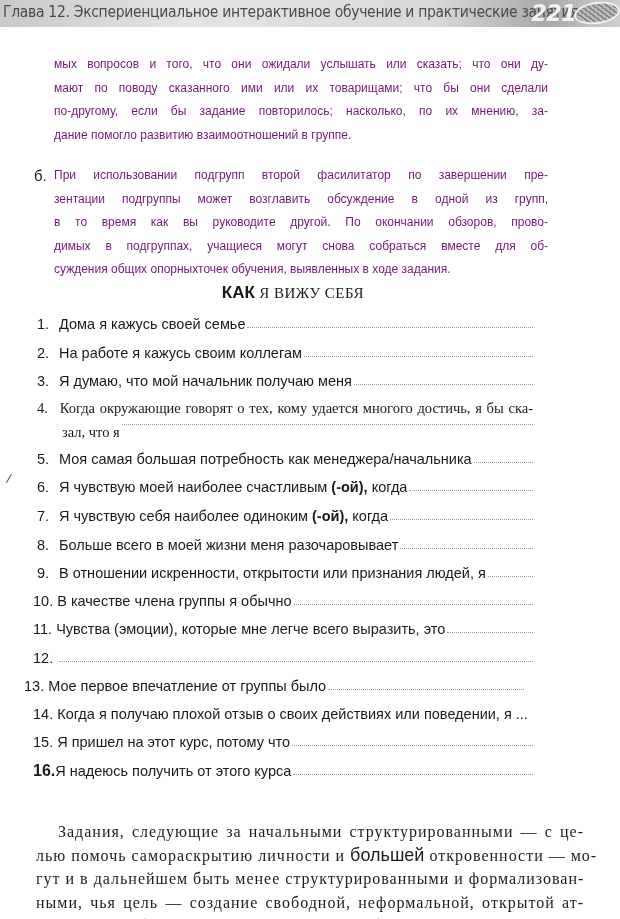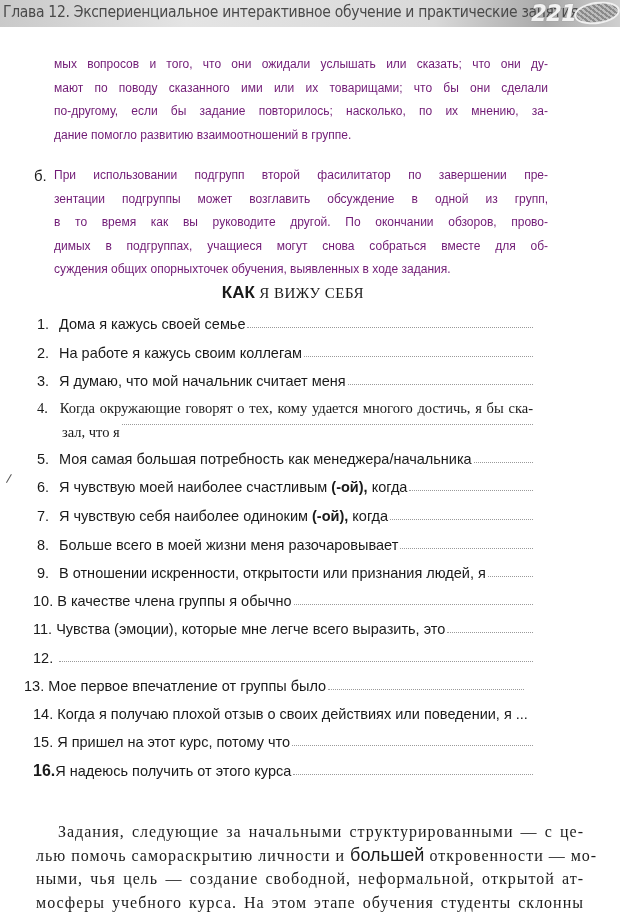--- a/index.html
+++ b/index.html
@@ -95,21 +95,21 @@
 </div>
 
 <div class="items">
   <div class="item" style="top:316px">
     <span class="num">1.</span>&nbsp;<span class="txt">Дома я кажусь своей семье</span><span class="dots"></span>
   </div>
   <div class="item" style="top:345px">
     <span class="num">2.</span>&nbsp;<span class="txt">На работе я кажусь своим коллегам</span><span class="dots"></span>
   </div>
   <div class="item" style="top:373px">
-    <span class="num">3.</span>&nbsp;<span class="txt">Я думаю, что мой начальник считает меня</span><span class="dots"></span>
+    <span class="num">3.</span>&nbsp;<span class="txt">Я думаю, что мой начальник получаю меня</span><span class="dots"></span>
   </div>
   <div class="item wrap" style="top:400px">
     <span class="l1"><span class="num">4.</span>&nbsp;<span>Когда окружающие говорят о тех, кому удается многого достичь, я бы ска-</span></span>
     <span class="l2">
         <span>зал, что я</span>
         <span class="dots"></span>
       </span>
   </div>
   <div class="item" style="top:451px">
     <span class="num">5.</span>&nbsp;<span class="txt">Моя самая большая потребность как менеджера/начальника</span><span class="dots"></span>
@@ -148,15 +148,16 @@
   <div class="item" style="top:762px; left:33px; width:500px">
     <span class="num big-num">16.</span>
       <span class="txt">Я надеюсь получить от этого курса</span>
       <span class="dots"></span>
   </div>
 </div>
 
 <div class="serif-para">
   <span class="line first">Задания, следующие за начальными структурированными — с це-</span>
   <span class="line"><span>лью помочь самораскрытию личности и</span> <span class="emph">большей</span> <span>откровенности — мо-</span></span>
+  <span class="line">гут и в дальнейшем быть менее структурированными и формализован-</span>
   <span class="line">ными, чья цель — создание свободной, неформальной, открытой ат-</span>
   <span class="line">мосферы учебного курса. На этом этапе обучения студенты склонны</span>
 </div>
 
 </body></html>

